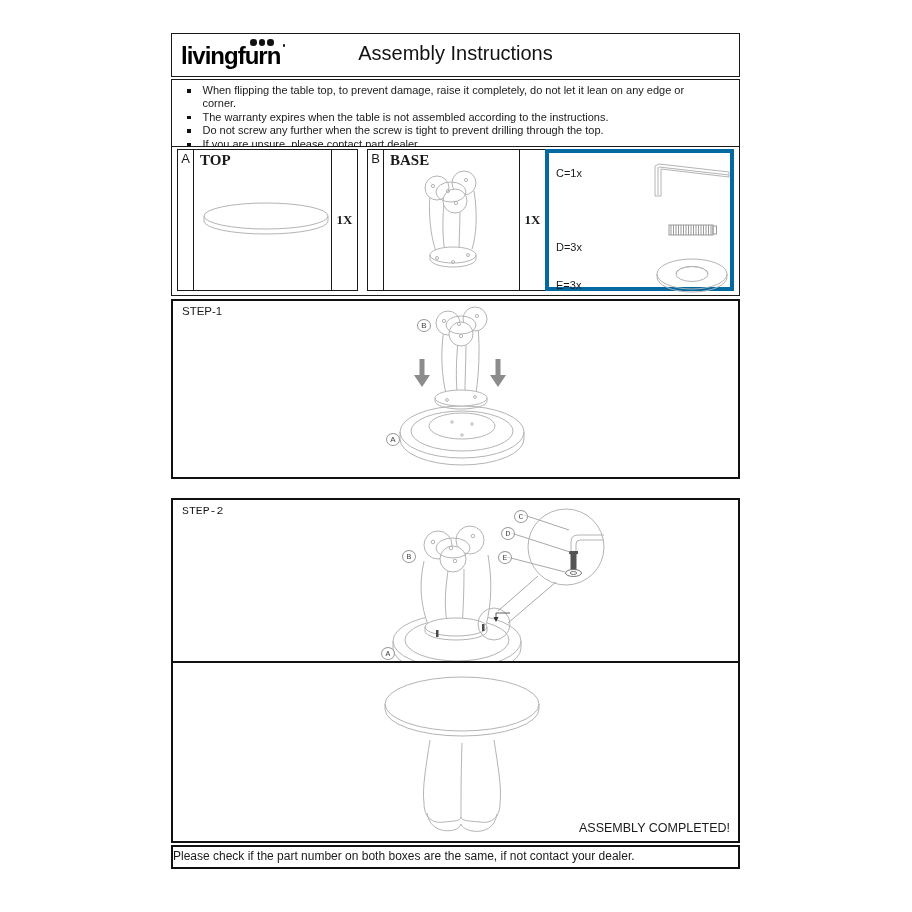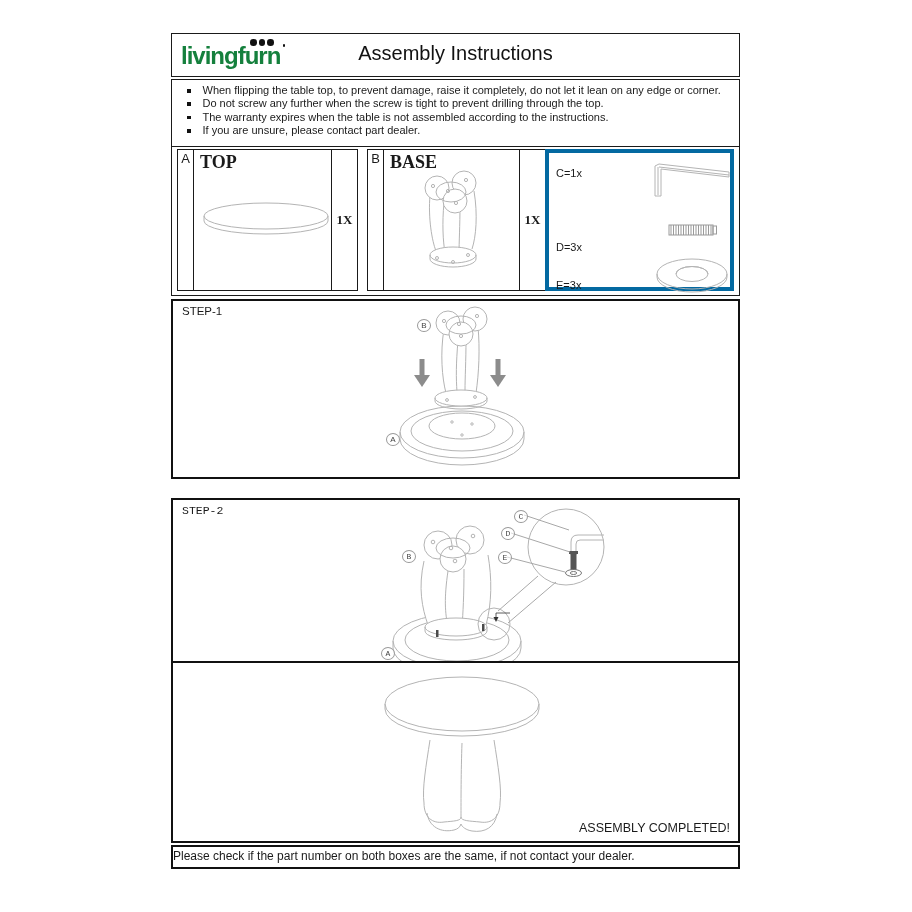--- a/index.html
+++ b/index.html
@@ -6,37 +6,37 @@
   .canvas{position:relative;width:912px;height:912px;background:#fff;overflow:hidden;
           font-family:"Liberation Sans",sans-serif;color:#1a1a1a;}
   .abs{position:absolute;}
   .box{position:absolute;background:#fff;box-sizing:border-box;}
   .thin{border:1.5px solid #1a1a1a;}
   .thick{border:2.5px solid #111;padding-left:21px;}
 
   
   .header{left:171px;top:33px;width:569px;height:44px;}
   .logo-wrap{position:absolute;left:9px;top:6px;height:32px;}
-  .logo-text{font-size:24px;font-weight:bold;letter-spacing:-1px;color:#15803d;line-height:32px;}
+  .logo-text{font-size:24px;font-weight:bold;letter-spacing:-1px;color:#000000;line-height:32px;}
   .logo-dots{position:absolute;left:69px;top:-1px;display:flex;gap:2px;}
   .logo-dots i{width:6.5px;height:6.5px;border-radius:50%;background:#111;display:block;}
   .tm-dot{position:absolute;right:-5px;top:4px;width:2.5px;height:2.5px;border-radius:50%;background:#111;}
   .title{position:absolute;left:0;right:0;top:8px;text-align:center;font-size:20px;color:#111;}
 
   
-  .warnings{left:171px;top:79px;width:569px;height:78px;padding:4px 8px 0 13px;}
+  .warnings{left:171px;top:79px;width:569px;height:78px;padding:4px 22px 0 13px;}
   .warn-row{display:flex;align-items:flex-start;line-height:13.4px;font-size:11px;}
   .bullet{width:3.5px;height:3.5px;background:#111;margin:5px 12px 0 2px;flex:none;}
 
   
   .partsrow{left:171px;top:146px;width:569px;height:150px;}
   .part-box{position:absolute;top:2px;height:142px;display:flex;border:1px solid #1a1a1a;box-sizing:border-box;background:#fff;}
   .letter-cell{width:15px;border-right:1px solid #1a1a1a;text-align:center;font-size:13px;padding-top:1px;flex:none;}
   .part-main{flex:1;position:relative;}
-  .part-name{position:absolute;left:6px;top:2px;font-family:"Liberation Serif",serif;font-weight:600;font-size:18px;}
+  .part-name{position:absolute;left:6px;top:2px;font-family:"Liberation Serif",serif;font-weight:600;font-size:15px;}
   .qty-cell{width:25px;border-left:1px solid #1a1a1a;display:flex;align-items:center;justify-content:center;
             font-family:"Liberation Serif",serif;font-weight:600;font-size:13px;flex:none;}
   .cde-box{position:absolute;top:2px;height:142px;border:4px solid #0369a1;box-sizing:border-box;background:#fff;}
   .hw-label{position:absolute;left:7px;font-size:11px;}
 
   
   .stepbox{left:171px;width:569px;}
   .step-title{position:absolute;left:9px;top:4px;font-size:11.5px;}
   .bub{position:absolute;width:12px;height:11px;border:1px solid #9a9a9a;border-radius:50%;
        display:flex;align-items:center;justify-content:center;font-size:8px;color:#444;background:rgba(255,255,255,.6);}
@@ -66,25 +66,25 @@
     <div class="title">Assembly Instructions</div>
   </div>
 
   <div class="box thin warnings">
     <div class="warn-row">
         <span class="bullet"></span>
         <span>When flipping the table top, to prevent damage, raise it completely, do not let it lean on any edge or corner.</span>
       </div>
     <div class="warn-row">
         <span class="bullet"></span>
-        <span>Do not screw any further when the screw is tight to prevent drilling through the top.</span>
+        <span>The warranty expires when the table is not assembled according to the instructions.</span>
       </div>
     <div class="warn-row">
         <span class="bullet"></span>
-        <span>The warranty expires when the table is not assembled according to the instructions.</span>
+        <span>Do not screw any further when the screw is tight to prevent drilling through the top.</span>
       </div>
     <div class="warn-row">
         <span class="bullet"></span>
         <span>If you are unsure, please contact part dealer.</span>
       </div>
   </div>
 
   <div class="box thin partsrow">
 
     <div class="part-box" style="left:5px;width:181px;">

